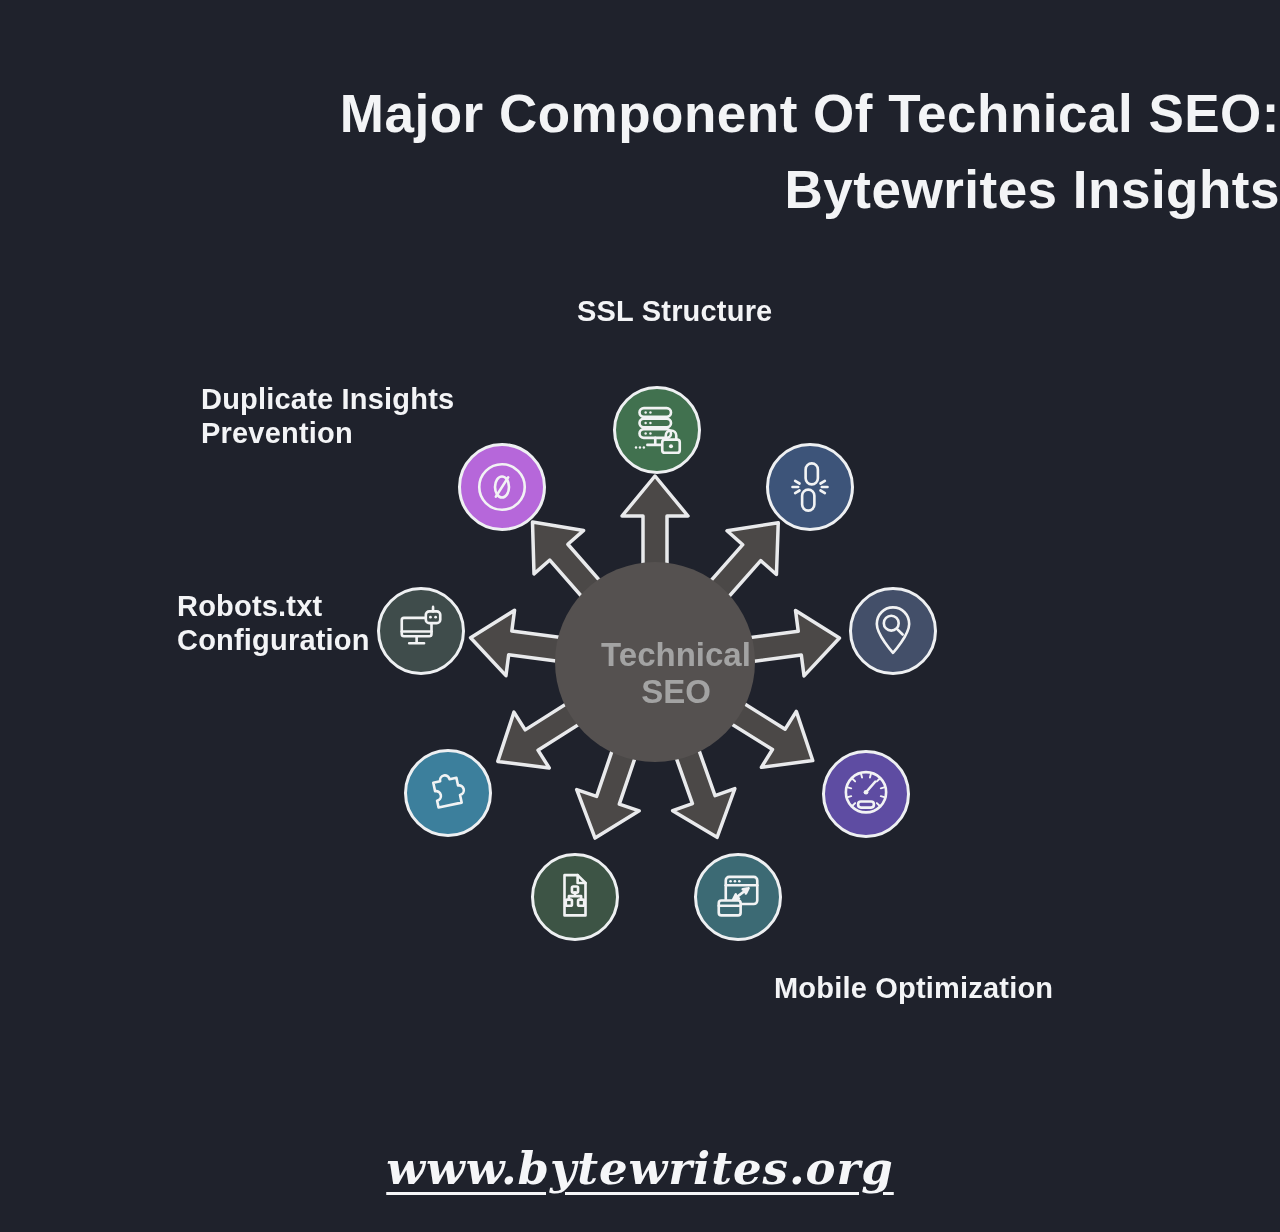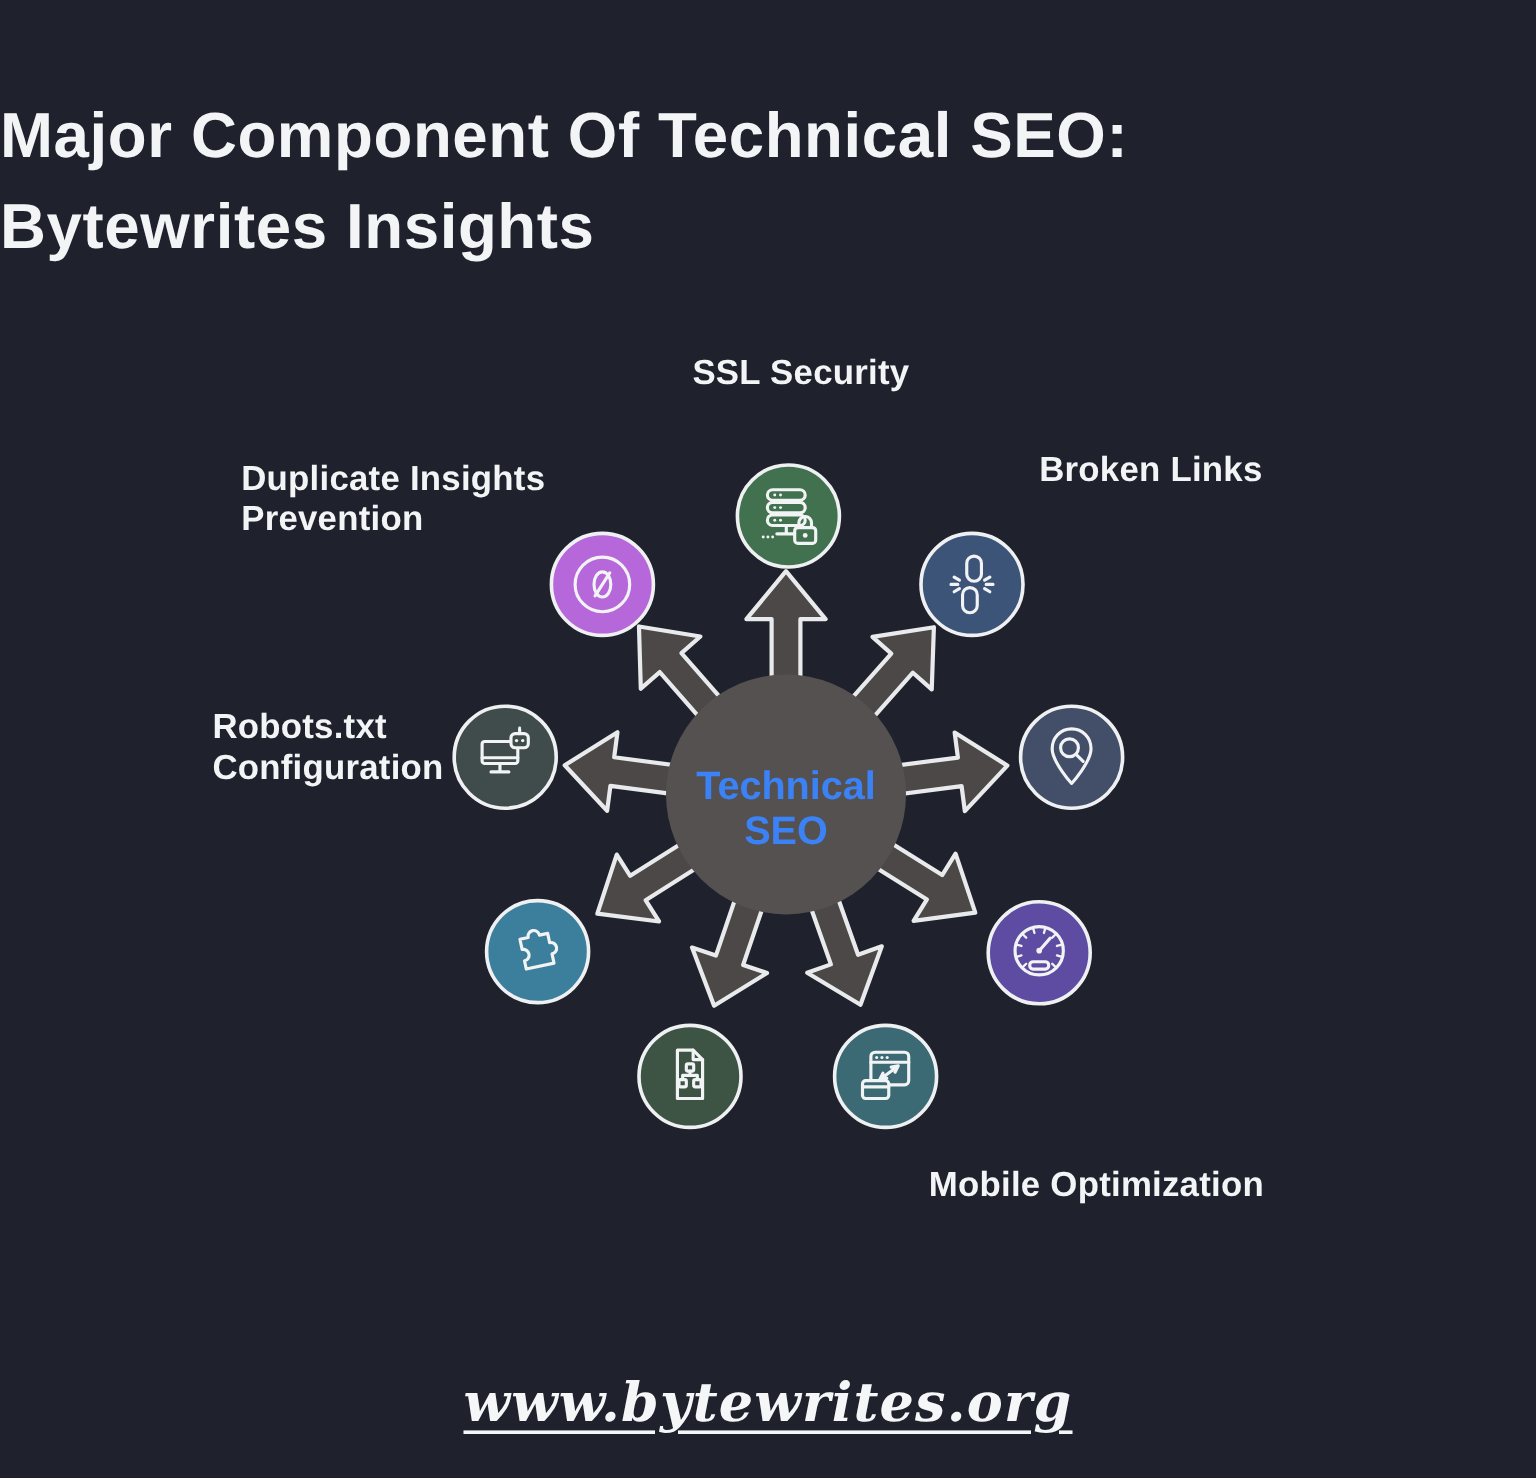--- a/index.html
+++ b/index.html
@@ -1,23 +1,23 @@
 <!DOCTYPE html>
 <html><head>
 <meta charset="utf-8">
 <style>
   html,body{margin:0;padding:0;background:#1f222c;}
   .stage{position:relative;width:1280px;height:1232px;background:#1f222c;overflow:hidden;
          font-family:"Liberation Sans",sans-serif;}
-  .title{position:absolute;top:76px;left:0;width:100%;margin:0;text-align:left;
+  .title{position:absolute;top:76px;left:0;width:100%;margin:0;text-align:right;
          font-weight:700;font-size:53px;line-height:76px;color:#f3f4f6;white-space:pre-line;
          letter-spacing:0.5px;}
   .hub-svg{position:absolute;left:0;top:0;}
-  .center-label{position:absolute;left:545px;top:636px;width:220px;text-align:center;
-         font-weight:700;font-size:33px;line-height:37px;color:#3b82f6;white-space:pre-line;}
+  .center-label{position:absolute;left:566px;top:636px;width:220px;text-align:center;
+         font-weight:700;font-size:33px;line-height:37px;color:#a3a3a3;white-space:pre-line;}
   .node{position:absolute;width:88px;height:88px;box-sizing:border-box;border:3px solid #eef0f2;
         border-radius:50%;display:flex;align-items:center;justify-content:center;}
   .node svg{width:56px;height:56px;display:block;}
   .label{position:absolute;font-weight:700;font-size:29px;line-height:34px;color:#f3f4f6;
          white-space:pre-line;letter-spacing:0.2px;}
   .footer{position:absolute;top:1142px;left:0;width:100%;text-align:center;
           font-family:"DejaVu Serif",serif;font-style:italic;font-weight:700;font-size:45px;
           color:#f5f6f8;text-decoration:underline;text-underline-offset:8px;
           text-decoration-thickness:3px;letter-spacing:1px;}
   a.footer{cursor:pointer;}
@@ -162,22 +162,21 @@
   <div class="node" style="left: 458px; top: 443px; background-color: rgb(182, 103, 218); color: rgb(182, 103, 218);">
     <svg viewBox="0 0 64 64">
       <g fill="none" stroke="#f2f3f4" stroke-width="3" stroke-linecap="round" stroke-linejoin="round">
         <circle cx="32" cy="32" r="26"></circle>
         <ellipse cx="32" cy="32" rx="8" ry="12"></ellipse>
         <path d="M25 43 L39 21"></path>
       </g>
     </svg>
   </div>
 
-  <div class="label" style="left:577px;top:294px">SSL Security</div>
-  <div class="label" style="left:866px;top:375px">Broken Links</div>
+  <div class="label" style="left:577px;top:294px">SSL Structure</div>
   <div class="label" style="left:774px;top:971px">Mobile Optimization</div>
   <div class="label" style="left:177px;top:589px">Robots.txt
 Configuration</div>
   <div class="label" style="left:201px;top:382px">Duplicate Insights
 Prevention</div>
 
   <a class="footer">www.bytewrites.org</a>
 
 </div>
 

